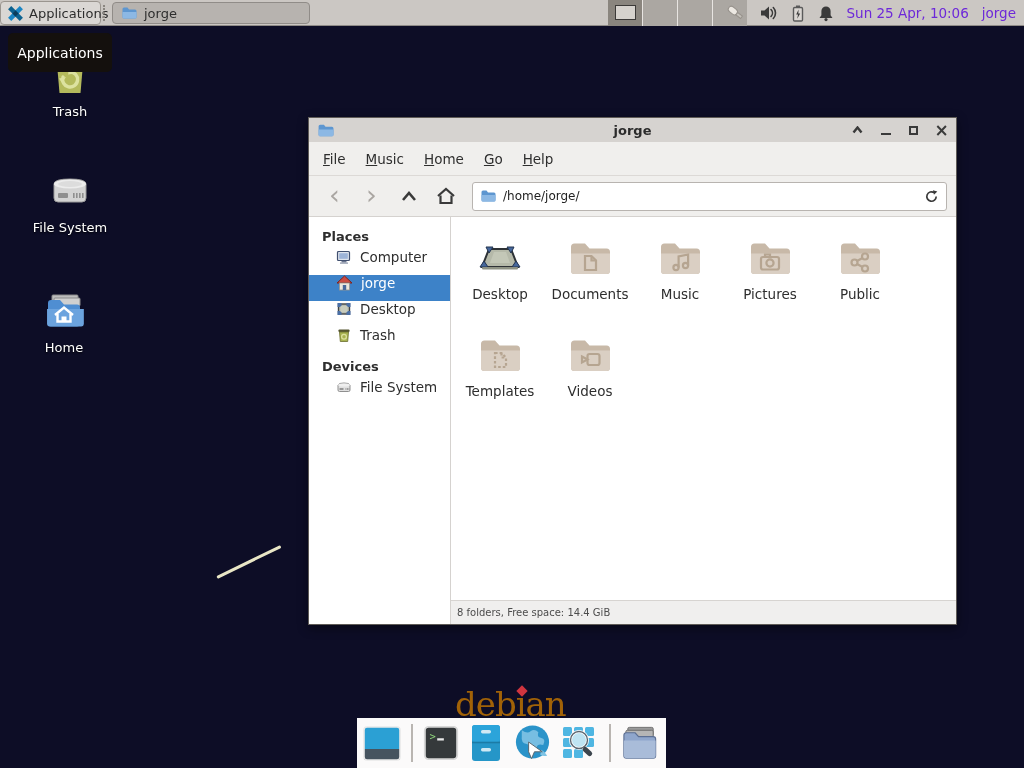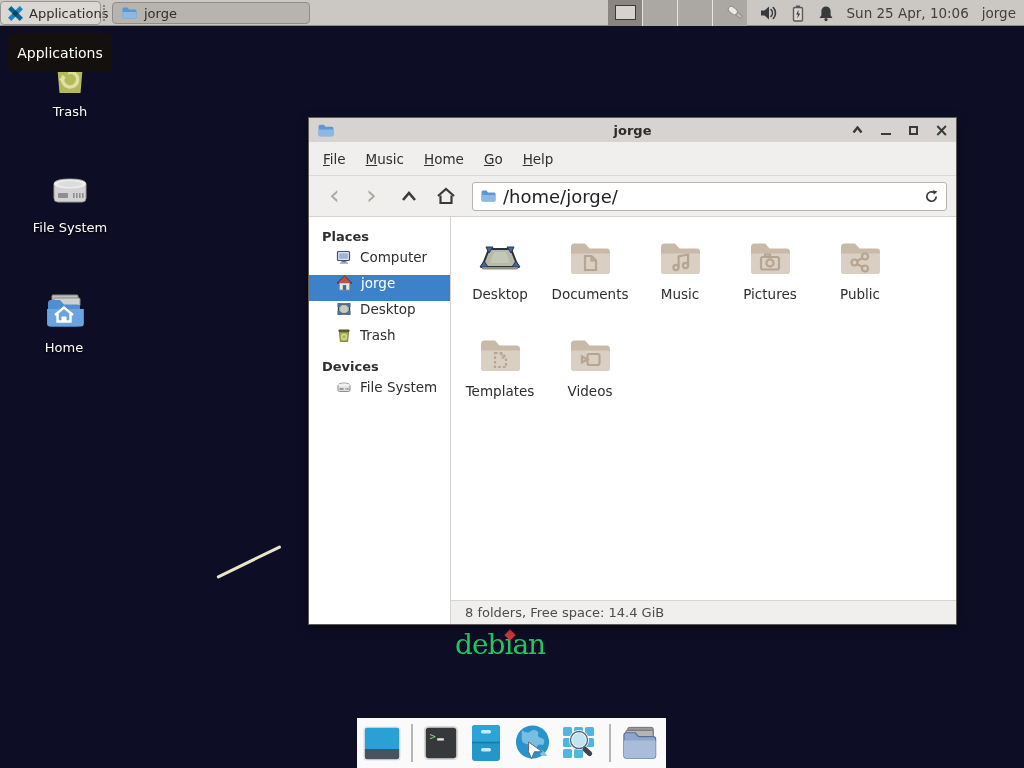--- a/index.html
+++ b/index.html
@@ -19,21 +19,21 @@
                   border-left:2px dotted #8a8680; }
   .task-button { position:absolute; left:112px; top:2px; height:22px; width:198px;
                  display:flex; align-items:center; gap:7px; padding:0 8px;
                  background:#b7b3af; border:1px solid #908c88; border-radius:4px; }
   .pager { position:absolute; left:608px; top:0; height:26px; display:flex; gap:1px; background:#e8e5e2; }
   .pager-cell { width:34px; height:26px; background:#aba7a2; position:relative; }
   .pager-cell.active { background:#8a857e; }
   .pager-mini { position:absolute; left:7px; top:5px; width:21px; height:15px;
                 background:#d6d2cd; border:1px solid #3c3a38; }
   .tray { position:absolute; right:8px; top:0; height:26px; display:flex; align-items:center; gap:13px; }
-  .tray .clock, .tray .user { font-size:13.5px; color:#404040; }
+  .tray .clock, .tray .user { font-size:13.5px; color:#6d28d9; }
 
   
   .tooltip { position:absolute; left:8px; top:33px; width:104px; height:39px;
              background:#14100d; border-radius:5px; color:#fff;
              display:flex; align-items:center; justify-content:center;
              font-size:14px; z-index:40; }
 
   
   .desk-icon { position:absolute; width:84px; display:flex; flex-direction:column;
                align-items:center; z-index:10; }
@@ -41,22 +41,22 @@
                       text-shadow:0 1px 2px #000; white-space:nowrap; }
   .di-trash { left:28px; top:48px; }
   .di-fs    { left:28px; top:166px; }
   .di-home  { left:22px; top:286px; }
 
   .scratch { position:absolute; left:217px; top:576px; width:71px; height:3px;
              background:#e9e6c6; transform:rotate(-26deg); transform-origin:left center;
              border-radius:2px; }
 
   
-  .debian-logo { position:absolute; left:455px; top:628px; color:#22c55e;
-                 font-family:"DejaVu Serif", serif; font-size:28px; letter-spacing:-1px; }
+  .debian-logo { position:absolute; left:455px; top:684px; color:#a16207;
+                 font-family:"DejaVu Serif", serif; font-size:34px; letter-spacing:-1px; }
   .debian-logo .iwrap { position:relative; display:inline-block; }
   .debian-logo .idot { position:absolute; left:2px; top:3px; width:8px; height:8px;
                        background:#d0353f; transform:rotate(45deg); }
 
   
   .window { position:absolute; left:308px; top:117px; width:649px; height:508px;
             background:#fff; border:1px solid #5f5b57; display:flex; flex-direction:column;
             box-shadow:0 3px 10px rgba(0,0,0,.45); z-index:20; }
   .titlebar { height:24px; background:#d6d3d0; display:flex; align-items:center;
               position:relative; padding:0 8px; flex:0 0 auto; }
@@ -74,38 +74,38 @@
   .menu-item { display:inline-block; padding:4px 10px; font-size:13.5px; }
   .menu-item::first-letter { text-decoration:underline; }
 
   .toolbar { height:41px; background:#f0efed; border-bottom:1px solid #d5d2cf;
              display:flex; align-items:center; padding:0 9px; gap:4px; flex:0 0 auto; }
   .nav-btn { width:33px; height:30px; display:flex; align-items:center; justify-content:center; }
   .chev { font-size:27px; color:#aaa6a2; line-height:1; margin-top:-4px; }
   .pathbar { flex:1; height:29px; margin-left:6px; background:#fff;
              border:1px solid #b8b4b0; border-radius:3px; display:flex;
              align-items:center; padding:0 7px; gap:7px; }
-  .pathbar .path-text { flex:1; font-size:18px; color:#222; }
+  .pathbar .path-text { flex:1; font-size:12px; color:#222; }
 
   .win-body { flex:1; display:flex; min-height:0; }
   .sidebar { width:142px; background:#fff; border-right:1px solid #d5d2cf;
              padding-top:6px; flex:0 0 auto; }
   .side-header { font-weight:bold; font-size:13px; padding:6px 0 5px 13px; }
   .side-item { height:26px; display:flex; align-items:flex-start; gap:8px; padding-left:27px;
                font-size:13.5px; }
   .side-item.selected { background:#3d82c8; color:#fff; }
   .main-col { flex:1; display:flex; flex-direction:column; min-width:0; }
   .icon-view { flex:1; padding:17px 4px 0 4px;
                display:grid; grid-template-columns:repeat(5,90px); grid-auto-rows:97px;
                justify-content:start; align-content:start; }
   .file-item { display:flex; flex-direction:column; align-items:center; }
   .file-item .flabel { margin-top:4px; font-size:13.5px; color:#2e2e2e; white-space:nowrap; }
   .statusbar { height:24px; background:#f0efee; border-top:1px solid #d7d4d1;
-               display:flex; align-items:center; padding-left:14px;
-               font-size:13px; color:#4c4c4c; flex:0 0 auto; }
+               display:flex; align-items:center; padding-left:6px;
+               font-size:10px; color:#4c4c4c; flex:0 0 auto; }
 
   
   .dock { position:absolute; left:357px; top:718px; width:309px; height:50px;
           background:#fbfafa; display:flex; align-items:center; padding:0 5px; gap:7px; }
   .dock-sep { width:0; height:38px; border-left:2px solid #b9b5b1; margin:0 2px; }
   .dock-icon { width:41px; height:41px; display:flex; align-items:center; justify-content:center; }
 </style>
 </head>
 <body>
 

